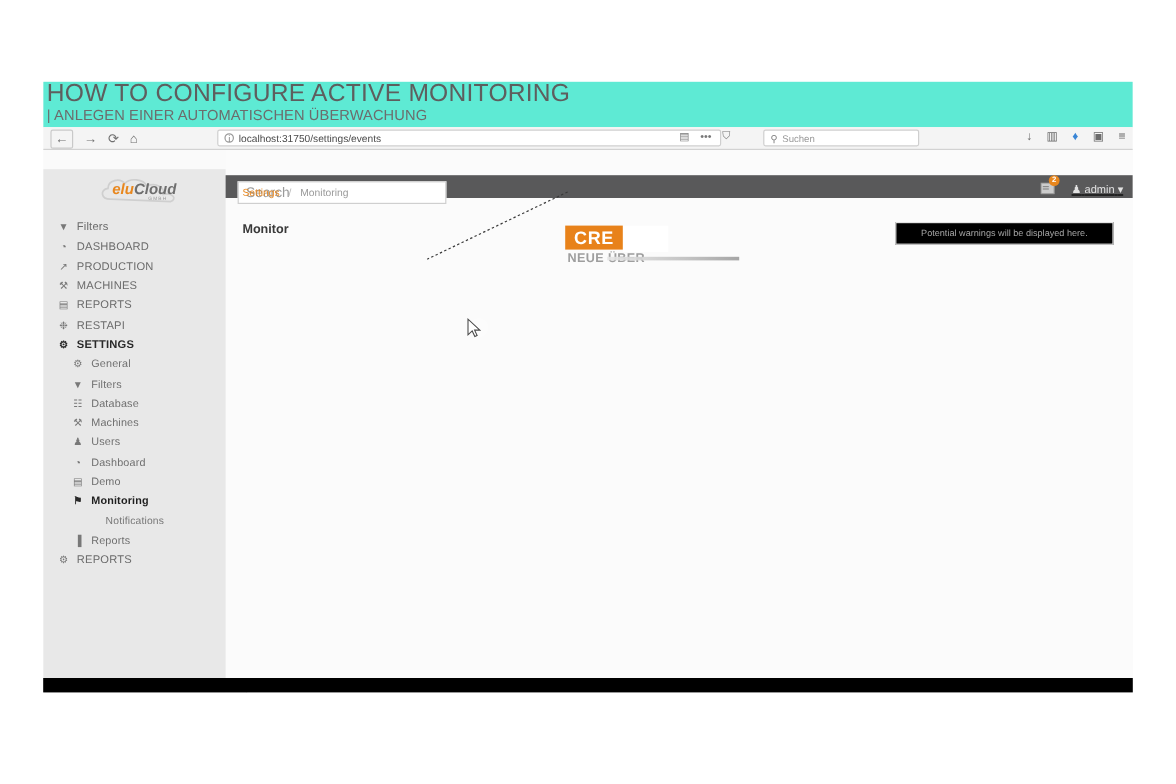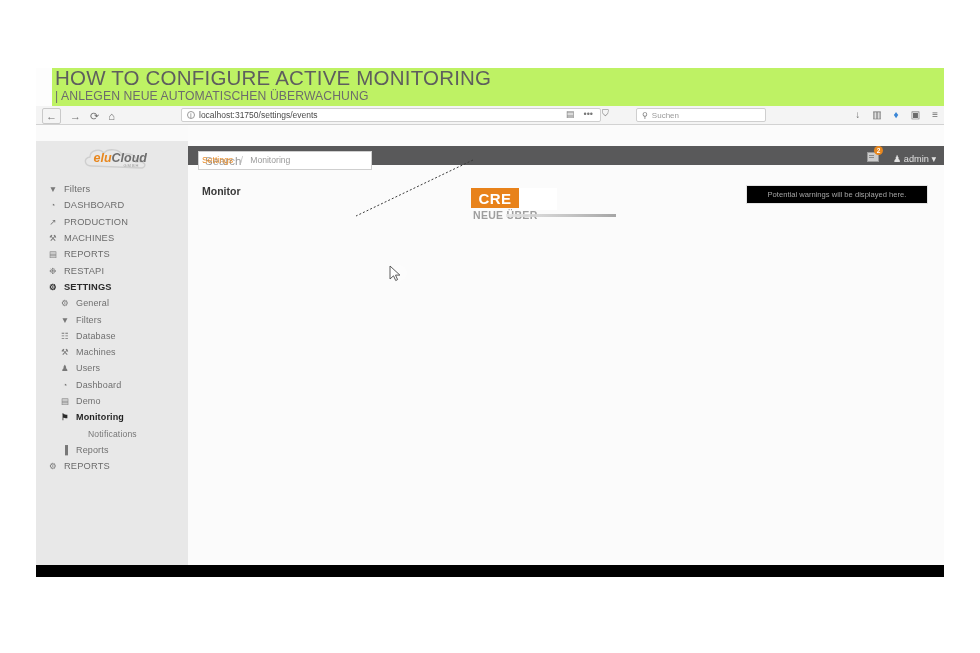--- a/index.html
+++ b/index.html
@@ -14,23 +14,23 @@
   
   .slide {
     position: absolute; left: 36px; top: 68px;
     width: 908px; height: 509px;
     background: #fdfdfd;
     overflow: hidden;
   }
 
   
   .titlebar {
-    position: absolute; left: 16px; top: 0;
+    position: absolute; left: 0; top: 0;
     width: 908px; height: 38px;
-    background: #bef264;
+    background: #5eead4;
   }
   .title-main {
     position: absolute; left: 3px; top: -2px;
     font-size: 20.5px; letter-spacing: .2px;
     color: #5e5e5e; white-space: nowrap;
     font-weight: 400;
   }
   .title-sub {
     position: absolute; left: 3px; top: 21px;
     font-size: 12.2px; letter-spacing: .1px;
@@ -151,21 +151,21 @@
   }
   .topsearch {
     position: absolute; left: 10px; top: 5px;
     width: 174px; height: 19px;
     background: #fff; border: 1px solid #cfcfcf;
     font-size: 11.5px; color: #9a9a9a;
     padding: 2px 6px; line-height: 15px;
   }
   .topright {
     position: absolute; right: 8px; top: 6px;
-    display: flex; align-items: flex-end; gap: 14px;
+    display: flex; align-items: flex-start; gap: 14px; text-decoration: underline;
   }
   .msg-ic { position: relative; font-size: 10px; color: #cfcfcf; }
   .msg-badge {
     position: absolute; left: 7px; top: -6px;
     background: #e8871e; color: #fff;
     font-size: 6.5px; font-weight: bold;
     width: 9px; height: 9px; border-radius: 50%;
     line-height: 9px; text-align: center;
   }
   .user-ic { font-size: 9.2px; color: #e2e2e2; white-space: nowrap; }
@@ -254,21 +254,21 @@
 </style>
 </head>
 <body>
 
 <div id="stage">
 
   <div class="slide">
 
     <div class="titlebar">
       <div class="title-main">HOW TO CONFIGURE ACTIVE MONITORING</div>
-      <div class="title-sub">| ANLEGEN NEUE AUTOMATISCHEN ÜBERWACHUNG</div>
+      <div class="title-sub">| ANLEGEN EINER AUTOMATISCHEN ÜBERWACHUNG</div>
     </div>
 
     <div class="chrome">
       <div class="nav-btns">
         <span class="nav-back">←</span>
         <span>→</span>
         <span>⟳</span>
         <span>⌂</span>
       </div>
       <div class="urlbox">

